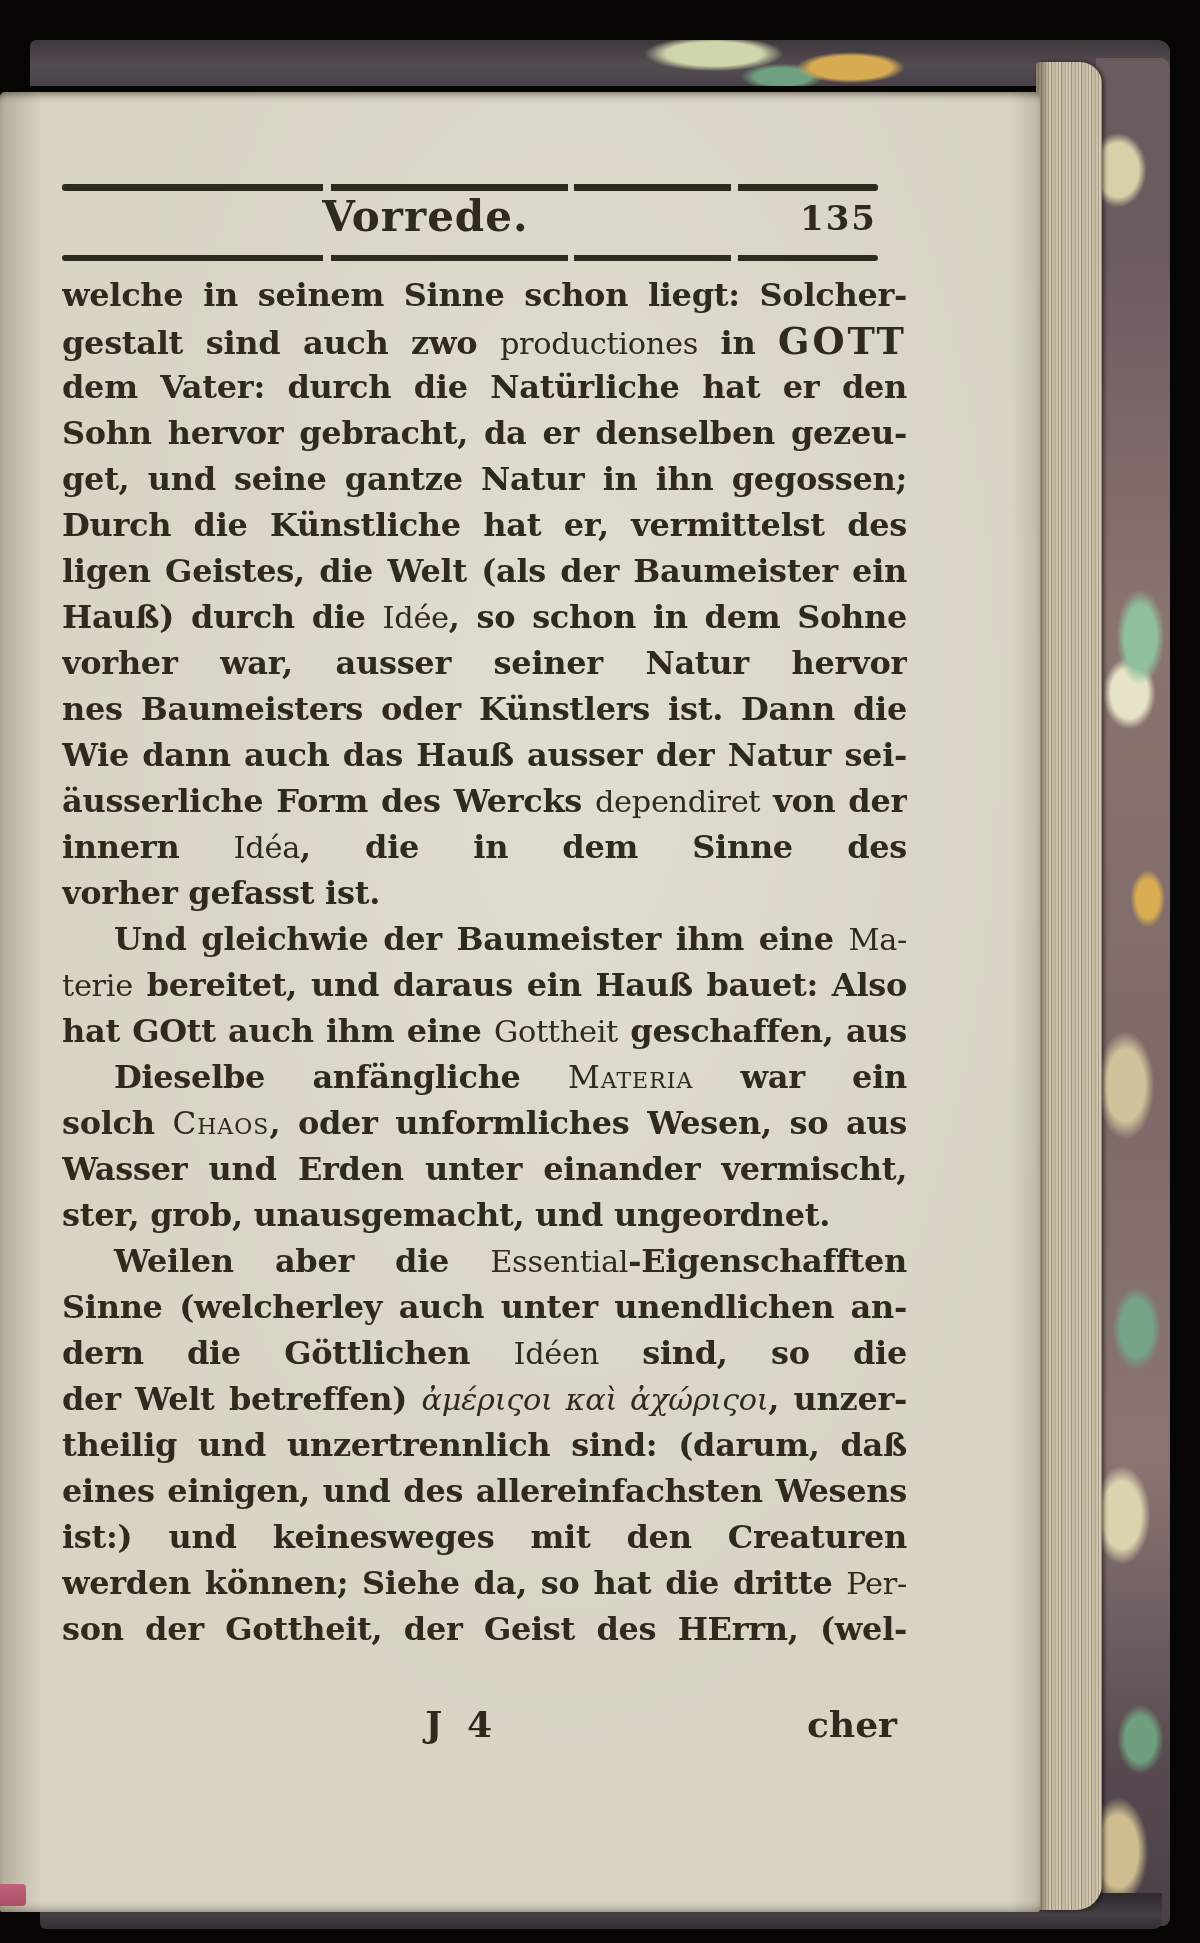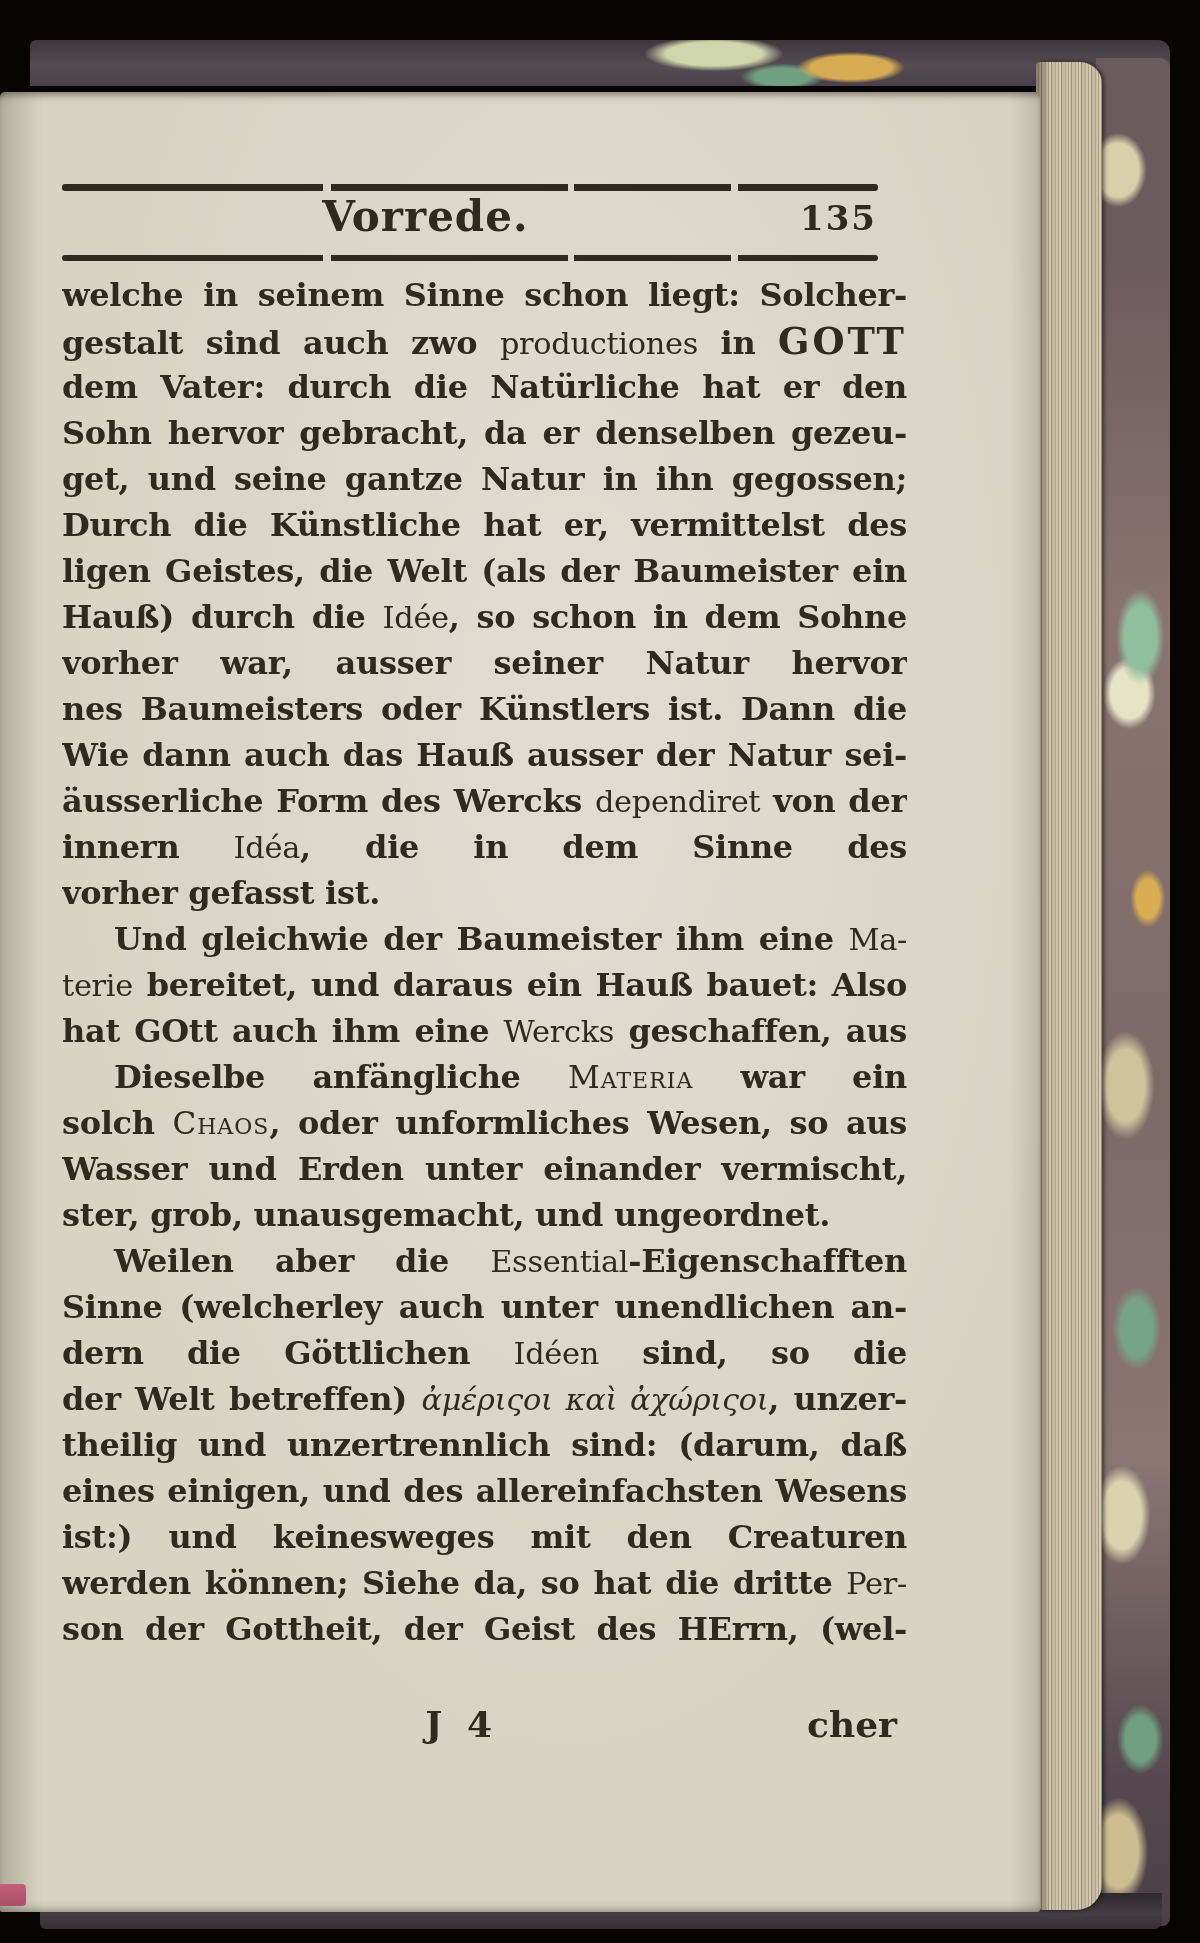--- a/index.html
+++ b/index.html
@@ -135,21 +135,21 @@
         <div class="line"><span class="f">ligen Geistes, die Welt (als der Baumeister ein</span></div>
         <div class="line"><span class="f">Hauß) durch die </span><span class="a">Idée</span><span class="f">, so schon in dem Sohne</span></div>
         <div class="line"><span class="f">vorher war, ausser seiner Natur hervor gebracht:</span></div>
         <div class="line"><span class="f">nes Baumeisters oder Künstlers ist.  Dann die</span></div>
         <div class="line"><span class="f">Wie dann auch das Hauß ausser der Natur sei-</span></div>
         <div class="line"><span class="f">äusserliche Form des Wercks </span><span class="a">dependiret</span><span class="f"> von der</span></div>
         <div class="line"><span class="f">innern </span><span class="a">Idéa</span><span class="f">, die in dem Sinne des Werckmeisters</span></div>
         <div class="line nj"><span class="f">vorher gefasst ist.</span></div>
         <div class="line ind"><span class="f">Und gleichwie der Baumeister ihm eine </span><span class="a">Ma-</span></div>
         <div class="line"><span class="a">terie</span><span class="f"> bereitet, und daraus ein Hauß bauet: Also</span></div>
-        <div class="line"><span class="f">hat GOtt auch ihm eine </span><span class="a">Wercks</span><span class="f"> geschaffen, aus</span></div>
+        <div class="line"><span class="f">hat GOtt auch ihm eine </span><span class="a">Gottheit</span><span class="f"> geschaffen, aus</span></div>
         <div class="line ind"><span class="f">Dieselbe anfängliche </span><span class="sc">Materia</span><span class="f"> war ein</span></div>
         <div class="line"><span class="f">solch </span><span class="sc">Chaos</span><span class="f">, oder unformliches Wesen, so aus</span></div>
         <div class="line"><span class="f">Wasser und Erden unter einander vermischt, fin-</span></div>
         <div class="line nj"><span class="f">ster, grob, unausgemacht, und ungeordnet.</span></div>
         <div class="line ind"><span class="f">Weilen aber die </span><span class="a">Essential</span><span class="f">-Eigenschafften</span></div>
         <div class="line"><span class="f">Sinne (welcherley auch unter unendlichen an-</span></div>
         <div class="line"><span class="f">dern die Göttlichen </span><span class="a">Idéen</span><span class="f"> sind, so die Formirung</span></div>
         <div class="line"><span class="f">der Welt betreffen) </span><span class="g">ἀμέριςοι καὶ ἀχώριςοι</span><span class="f">, unzer-</span></div>
         <div class="line"><span class="f">theilig und unzertrennlich sind: (darum, daß GOtt</span></div>
         <div class="line"><span class="f">eines einigen, und des allereinfachsten Wesens</span></div>

